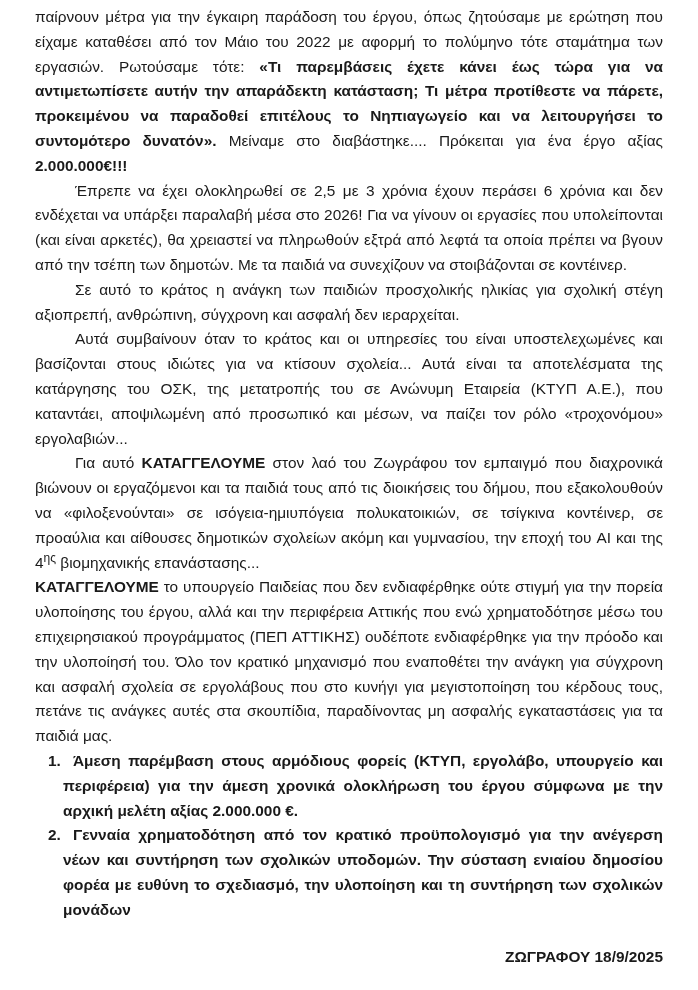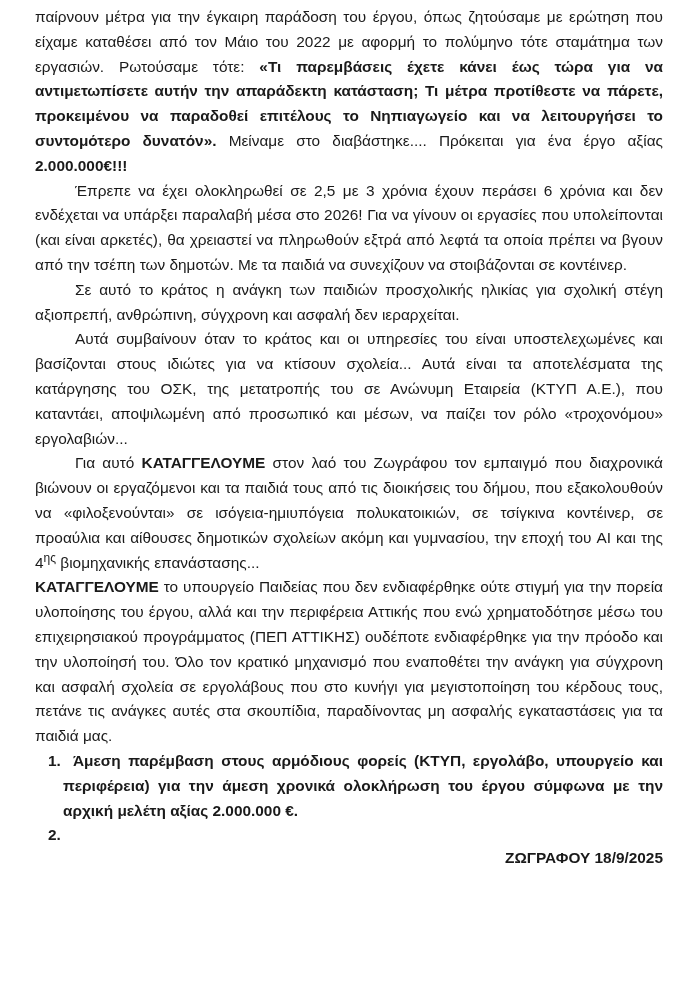--- a/index.html
+++ b/index.html
@@ -58,17 +58,17 @@
 
   <p class="para indent"><span>Αυτά συμβαίνουν όταν το κράτος και οι υπηρεσίες του είναι υποστελεχωμένες και βασίζονται στους ιδιώτες για να κτίσουν σχολεία... Αυτά είναι τα αποτελέσματα της κατάργησης του ΟΣΚ, της μετατροπής του σε Ανώνυμη Εταιρεία (ΚΤΥΠ Α.Ε.), που καταντάει, αποψιλωμένη από προσωπικό και μέσων, να παίζει τον ρόλο «τροχονόμου» εργολαβιών...</span></p>
 
   <p class="para indent"><span>Για αυτό </span><span class="b">ΚΑΤΑΓΓΕΛΟΥΜΕ</span><span> στον λαό του Ζωγράφου τον εμπαιγμό που διαχρονικά βιώνουν οι εργαζόμενοι και τα παιδιά τους από τις διοικήσεις του δήμου, που εξακολουθούν να «φιλοξενούνται» σε ισόγεια-ημιυπόγεια πολυκατοικιών, σε τσίγκινα κοντέινερ, σε προαύλια και αίθουσες δημοτικών σχολείων ακόμη και γυμνασίου, την εποχή του AI και της 4</span><sup class="ord">ης</sup><span> βιομηχανικής επανάστασης...</span></p>
 
   <p class="para"><span class="b">ΚΑΤΑΓΓΕΛΟΥΜΕ</span><span> το υπουργείο Παιδείας που δεν ενδιαφέρθηκε ούτε στιγμή για την πορεία υλοποίησης του έργου, αλλά και την περιφέρεια Αττικής που ενώ χρηματοδότησε μέσω του επιχειρησιακού προγράμματος (ΠΕΠ ΑΤΤΙΚΗΣ) ουδέποτε ενδιαφέρθηκε για την πρόοδο και την υλοποίησή του. Όλο τον κρατικό μηχανισμό που εναποθέτει την ανάγκη για σύγχρονη και ασφαλή σχολεία σε εργολάβους που στο κυνήγι για μεγιστοποίηση του κέρδους τους, πετάνε τις ανάγκες αυτές στα σκουπίδια, παραδίνοντας μη ασφαλής εγκαταστάσεις για τα παιδιά μας.</span></p>
 
 
   <div class="demand"><span class="num">1.</span><span>Άμεση παρέμβαση στους αρμόδιους φορείς (ΚΤΥΠ, εργολάβο, υπουργείο και περιφέρεια) για την άμεση χρονικά ολοκλήρωση του έργου σύμφωνα με την αρχική μελέτη αξίας 2.000.000 €.</span></div>
 
-  <div class="demand"><span class="num">2.</span></div>
+  <div class="demand"><span class="num">2.</span><span>Γενναία χρηματοδότηση από τον κρατικό προϋπολογισμό για την ανέγερση νέων και συντήρηση των σχολικών υποδομών. Την σύσταση ενιαίου δημοσίου φορέα με ευθύνη το σχεδιασμό, την υλοποίηση και τη συντήρηση των σχολικών μονάδων</span></div>
 
   <p class="signature">ΖΩΓΡΑΦΟΥ 18/9/2025</p>
 
 </div>
 
 </body></html>

